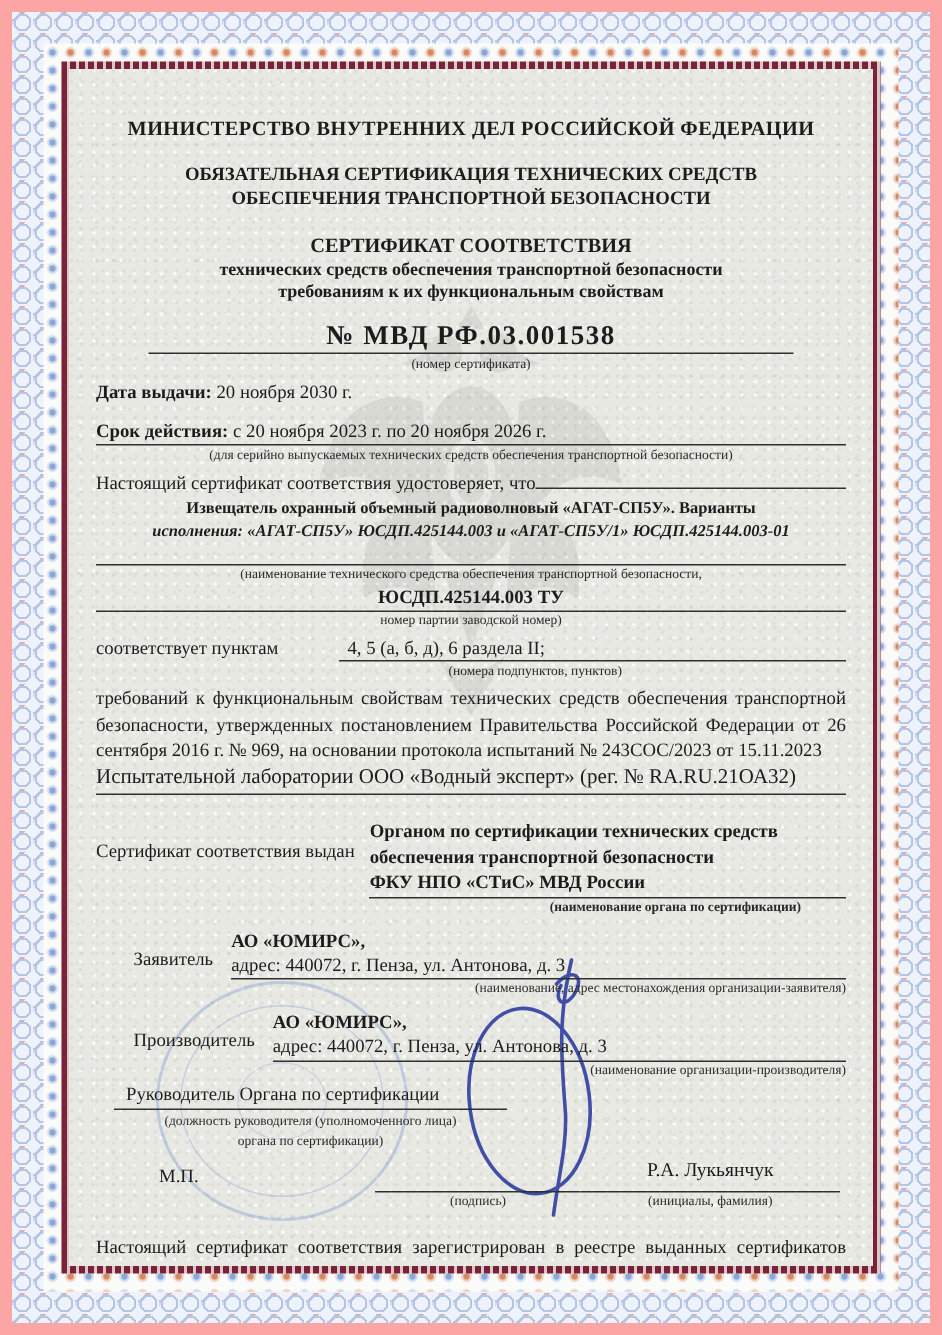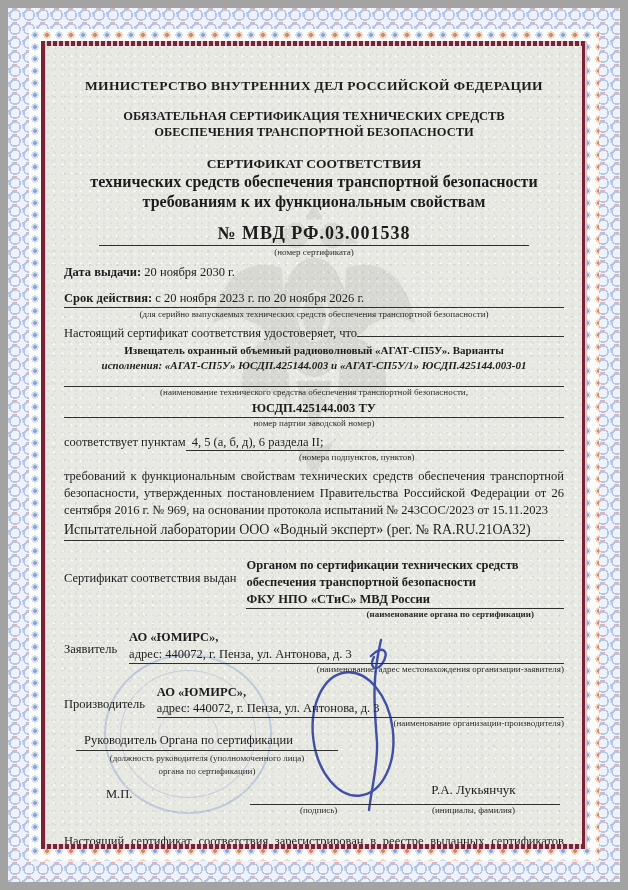--- a/index.html
+++ b/index.html
@@ -2,21 +2,21 @@
 <html lang="ru"><head>
 <meta charset="utf-8">
 <style>
   * { margin:0; padding:0; box-sizing:border-box; }
   html,body { width:628px; height:890px; }
   body {
     font-family:"Liberation Serif","DejaVu Serif",serif;
     color:#1c1c1c;
     background:#ffffff;
   }
-  .page { width:628px; height:890px; padding:8px; background:#a3a3a3; }
+  .page { width:628px; height:890px; padding:8px; background:#fca5a5; }
   
   .g-band {
     width:100%; height:100%;
     padding:21px;
     background-color:#eef2fa;
     background-image:
       radial-gradient(circle at 0px 0px, transparent 4.5px, #b6c5e6 4.5px 6px, transparent 6px),
       radial-gradient(circle at 7px 7px, transparent 4.5px, #b6c5e6 4.5px 6px, transparent 6px),
       radial-gradient(circle at 7px 0px, rgba(226,148,138,.75) 0 1.6px, transparent 1.6px),
       radial-gradient(circle at 0px 7px, rgba(182,197,230,.5) 0 1.6px, transparent 1.6px);
@@ -56,30 +56,30 @@
   .layer { position:absolute; z-index:0; }
   .content { position:relative; z-index:1; }
 
   .center { text-align:center; }
   .bold { font-weight:bold; }
   .caption { font-size:9px; color:#2a2a2a; line-height:1.2; }
 
   .t-ministry { font-size:13.5px; font-weight:bold; letter-spacing:.3px; margin-top:12px; }
   .t-sub { font-size:12.5px; font-weight:bold; line-height:1.3; margin-top:14px; }
   .cert-title { font-size:13.5px; font-weight:bold; margin-top:15px; }
-  .cert-sub { font-size:16px; font-weight:bold; line-height:1.3; }
+  .cert-sub { font-size:12px; font-weight:bold; line-height:1.3; }
 
   .num-line { width:86%; margin:10px auto 0; border-bottom:1px solid #2f2f2f;
               font-size:18px; font-weight:bold; letter-spacing:1px; text-align:center; padding-bottom:1px;}
   .num-caption { margin-top:1px; }
 
   .row { display:flex; align-items:baseline; font-size:12.5px; }
   .lbl-b { font-weight:bold; white-space:nowrap; }
   .fill { flex:1; border-bottom:1px solid #2f2f2f; padding:0 4px 0 6px; }
-  .nowrap { white-space:nowrap; }
+  .nowrap { white-space:nowrap;margin-left:40px; }
 
   .date-row { margin-top:7px; }
   .valid-row { margin-top:11px; border-bottom:1px solid #2f2f2f; padding-bottom:1px;}
   .small-cap-c { text-align:center; margin-top:1px; }
 
   .attest-row { margin-top:6px; }
   .product { font-size:11px; font-weight:bold; text-align:center; line-height:1.35; margin-top:2px;}
   .product .u2 { display:block; border-bottom:1px solid #2f2f2f; padding-bottom:14px;font-style:italic; }
   .tu-line { border-bottom:1px solid #2f2f2f; text-align:center; font-size:12.5px; font-weight:bold; margin-top:3px; padding-bottom:1px;}
 
@@ -89,21 +89,21 @@
   .req-para { font-size:12.5px; text-align:justify; line-height:1.38; margin-top:5px; }
   .req-lab { font-size:14px; border-bottom:1px solid #2f2f2f; line-height:1.38; padding-bottom:1px;}
 
   .issued { display:flex; margin-top:16px; font-size:12.5px; }
   .issued-label { white-space:nowrap; padding-top:14px; }
   .issued-org { flex:1; margin-left:10px; font-weight:bold; line-height:1.35; }
   .issued-org .last { border-bottom:1px solid #2f2f2f; padding-bottom:1px; }
   .issued-cap { text-align:right; padding-right:30px; }
 
   .party { display:flex; font-size:12.5px; margin-top:9px; }
-  .party-label { white-space:nowrap; padding-top:13px; }
+  .party-label { white-space:nowrap; padding-top:13px;margin-left:25px; }
   .party-val { flex:1; margin-left:12px; line-height:1.3; }
   .party-val .addr { border-bottom:1px solid #2f2f2f; padding-bottom:1px; }
   .party-cap { text-align:right; }
 
   .head-block { margin-top:4px; width:262px; margin-left:12px; }
   .head-title { font-size:12.5px; border-bottom:1px solid #2f2f2f; padding-bottom:2px; padding-left:8px;}
   .head-cap { text-align:center; margin-top:2px; }
 
   .sign-row { display:flex; align-items:flex-end; margin-top:6px; font-size:12.5px; }
   .mp { margin-left:42px; padding-bottom:14px; }

